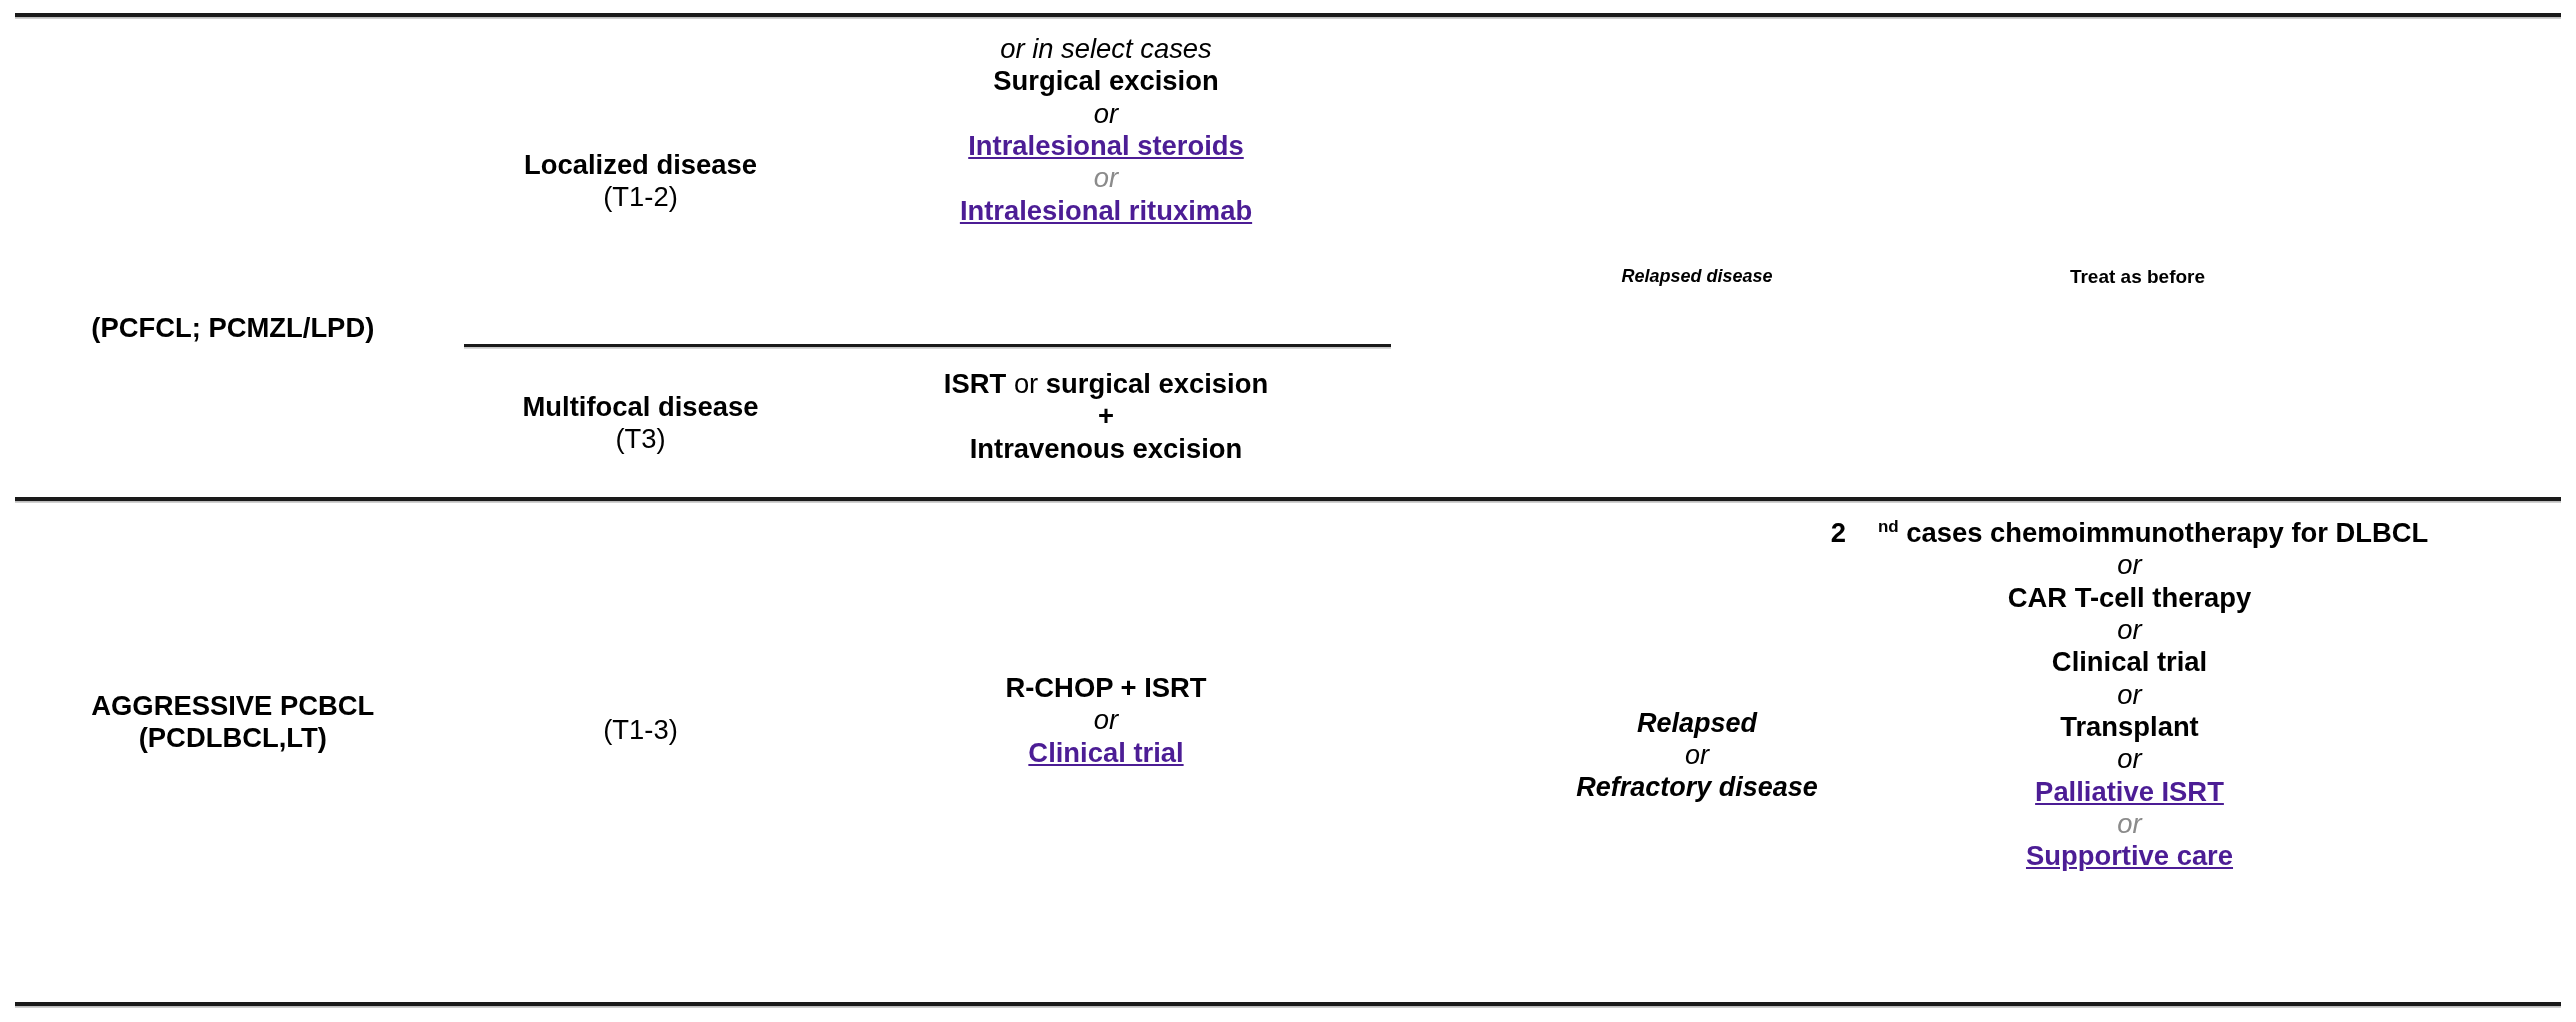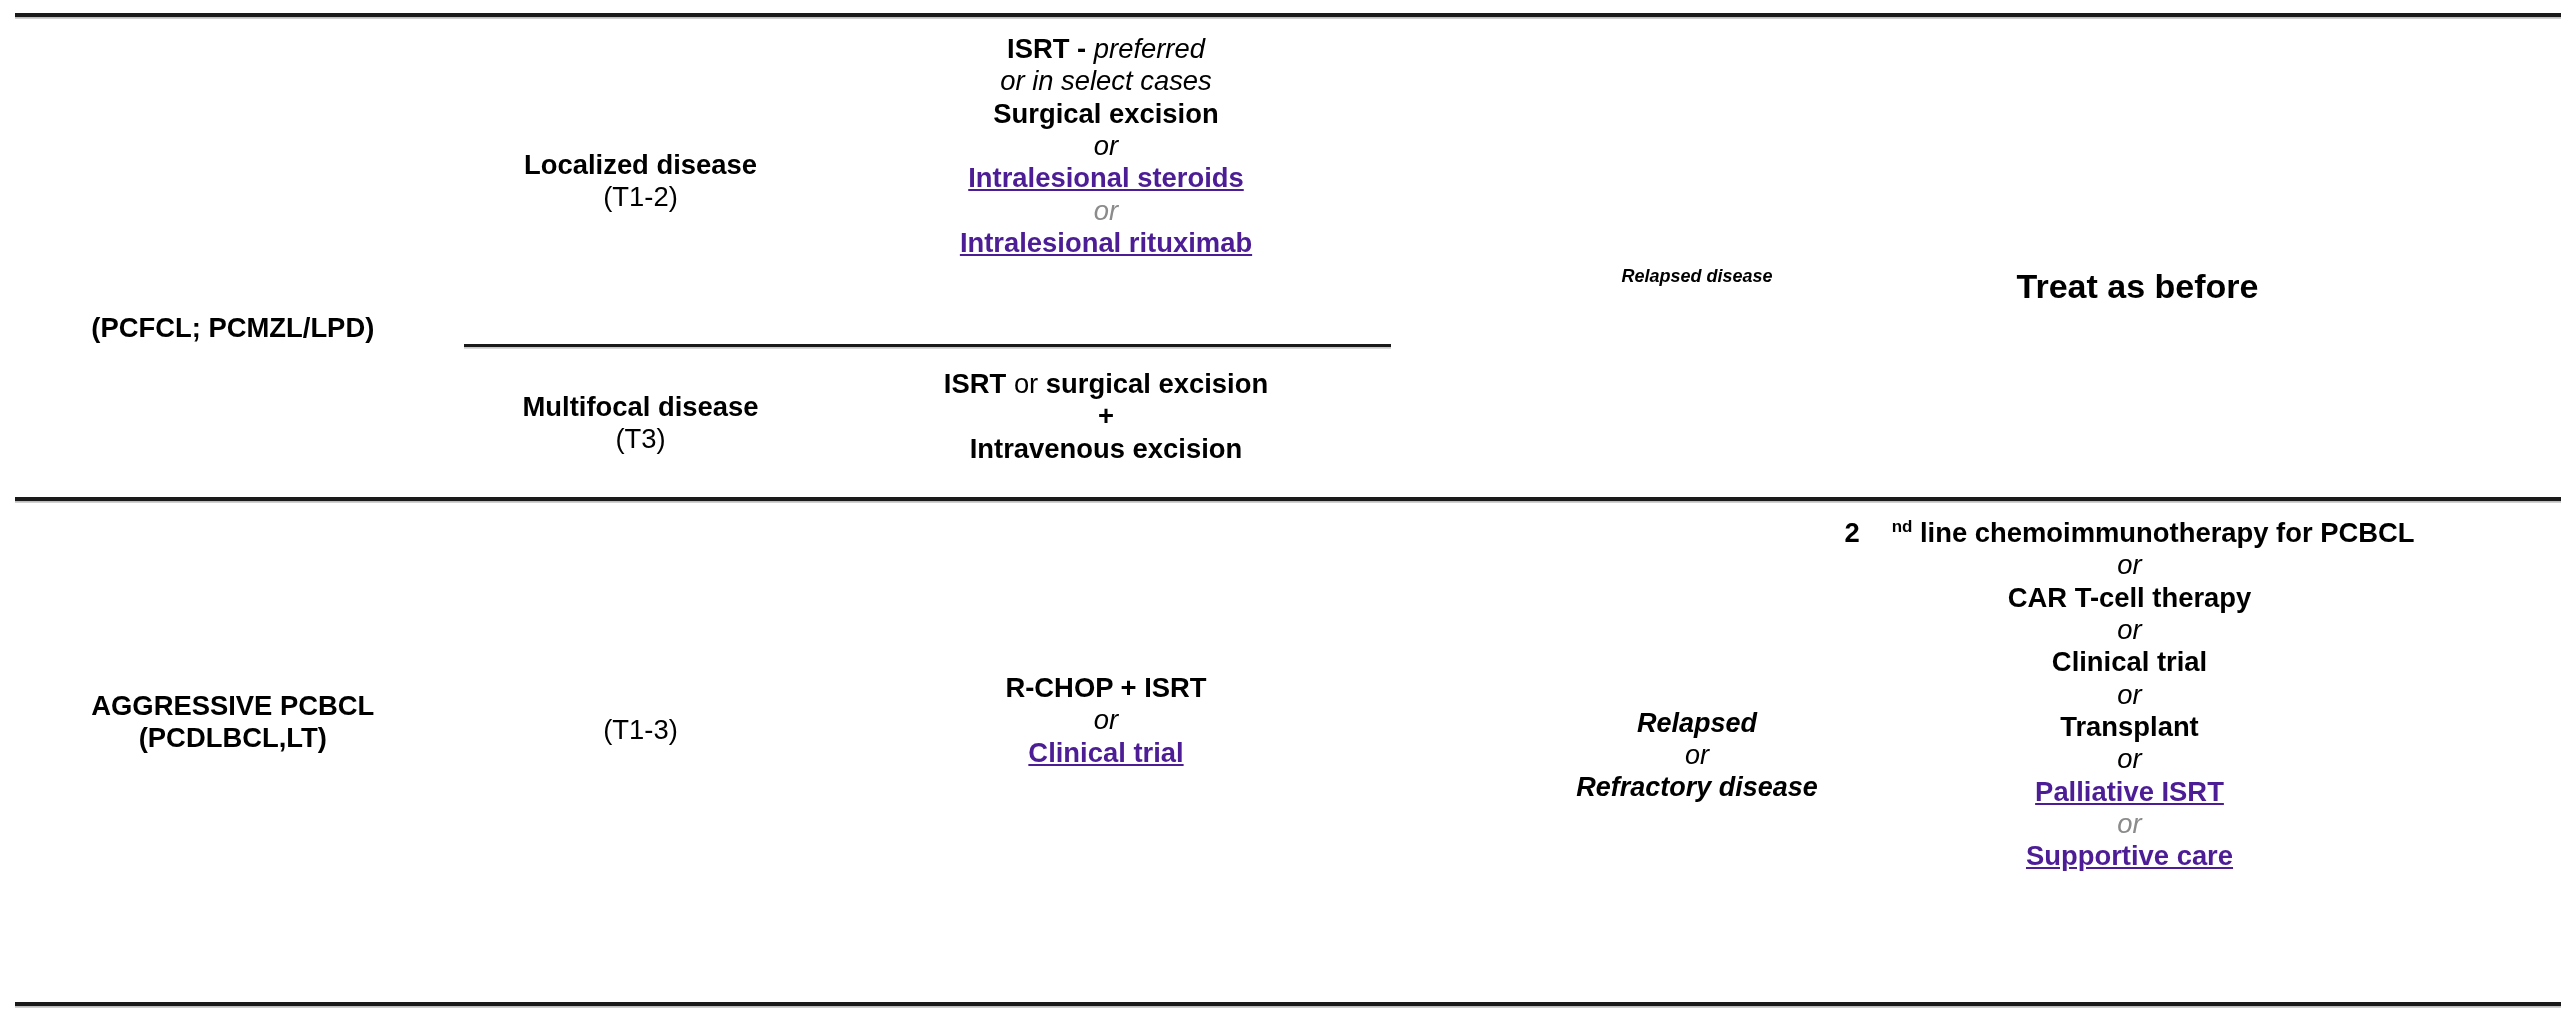--- a/index.html
+++ b/index.html
@@ -87,21 +87,21 @@
   #multifocal-tx {
     left: 819px; top: 368px; width: 574px;
     font-size: 27.4px;
   }
   #indolent-relapse {
     left: 1406px; top: 266px; width: 582px;
     font-size: 18px;
   }
   #indolent-salvage {
     left: 1863px; top: 266px; width: 549px;
-    font-size: 34px;
+    font-size: 19px;
   }
 
   
   #aggressive-label {
     left: 8.3px; top: 690px; width: 449px;
     font-size: 27.4px; font-weight: bold;
   }
   #aggressive-stage {
     left: 466px; top: 714px; width: 349px;
     font-size: 27.4px;
@@ -132,21 +132,20 @@
   <div class="cell" id="indolent-label">
     <span class="ln b">(PCFCL; PCMZL/LPD)</span>
   </div>
 
   <div class="cell" id="localized-stage">
     <span class="ln b">Localized disease</span>
     <span class="ln reg">(T1-2)</span>
   </div>
 
   <div class="cell" id="localized-tx">
-    <span class="ln"><span class="b">ISRT -</span> <span class="i">preferred</span></span>
     <span class="ln i">or in select cases</span>
     <span class="ln b">Surgical excision</span>
     <span class="ln i">or</span>
     <span class="ln b gray">Intralesional steroids</span>
     <span class="ln gray-i">or</span>
     <span class="ln b gray">Intralesional rituximab</span>
   </div>
 
   <div class="cell" id="multifocal-stage">
     <span class="ln b">Multifocal disease</span>
@@ -182,21 +181,21 @@
     <span class="ln b gray">Clinical trial</span>
   </div>
 
   <div class="cell" id="aggressive-relapse">
     <span class="ln bi">Relapsed</span>
     <span class="ln i">or</span>
     <span class="ln bi">Refractory disease</span>
   </div>
 
   <div class="cell" id="aggressive-salvage">
-    <span class="ln b"><span>2</span><sup>nd</sup><span> line chemoimmunotherapy for PCBCL</span></span>
+    <span class="ln b"><span>2</span><sup>nd</sup><span> cases chemoimmunotherapy for DLBCL</span></span>
     <span class="ln i">or</span>
     <span class="ln b">CAR T-cell therapy</span>
     <span class="ln i">or</span>
     <span class="ln b">Clinical trial</span>
     <span class="ln i">or</span>
     <span class="ln b">Transplant</span>
     <span class="ln i">or</span>
     <span class="ln b gray">Palliative ISRT</span>
     <span class="ln gray-i">or</span>
     <span class="ln b gray">Supportive care</span>

